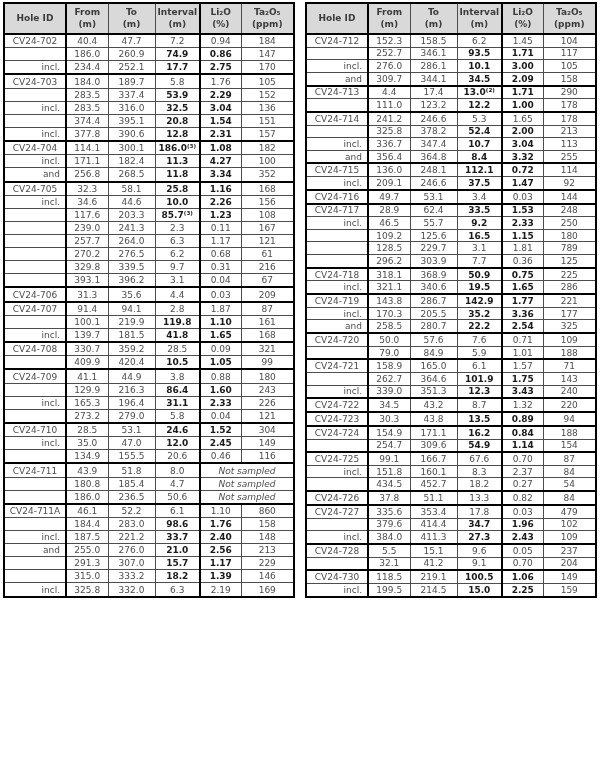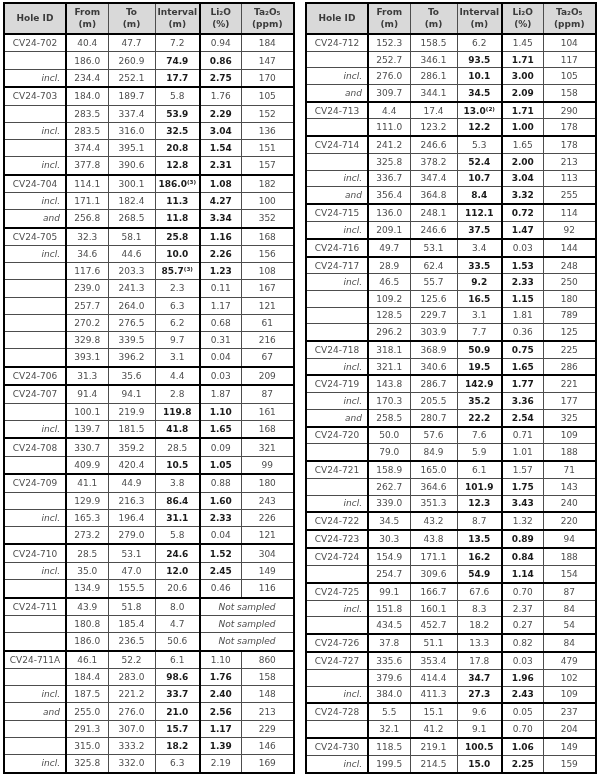--- a/index.html
+++ b/index.html
@@ -13,21 +13,21 @@
     width: 600px; height: 776px;
     padding: 2px 3px;
     display: flex;
     justify-content: space-between;
     align-items: flex-start;
   }
   table.results-table {
     border-collapse: collapse;
     table-layout: fixed;
     width: 290px;
-    height: 772px;
+    height: 596px;
     border: 2px solid #000000;
   }
   col.c-hole { width: 62px; }
   col.c-from { width: 42px; }
   col.c-to   { width: 47px; }
   col.c-int  { width: 45px; }
   col.c-li   { width: 41px; }
   col.c-ta   { width: 53px; }
 
   th, td {
@@ -49,21 +49,21 @@
     border-bottom: 2px solid #000000;
   }
   
   th:first-child, td:first-child { border-right: 2px solid #000000; }
   th:nth-child(4), td:nth-child(4) { border-right: 2px solid #000000; }
 
   tr.new-hole td { border-top: 2px solid #000000; }
 
   td.bold { font-weight: bold; color: #1a1a1a; }
   td.hole { text-align: center; }
-  td.sub  { font-style: italic; text-align: right; padding-right: 5px; }
+  td.sub  { text-align: right; padding-right: 5px; }
   td.notsampled { font-style: italic; margin-top: 30px; }
 </style>
 </head>
 <body>
 
 <div class="page">
   <table class="results-table">
     <colgroup>
       <col class="c-hole">
         <col class="c-from">

